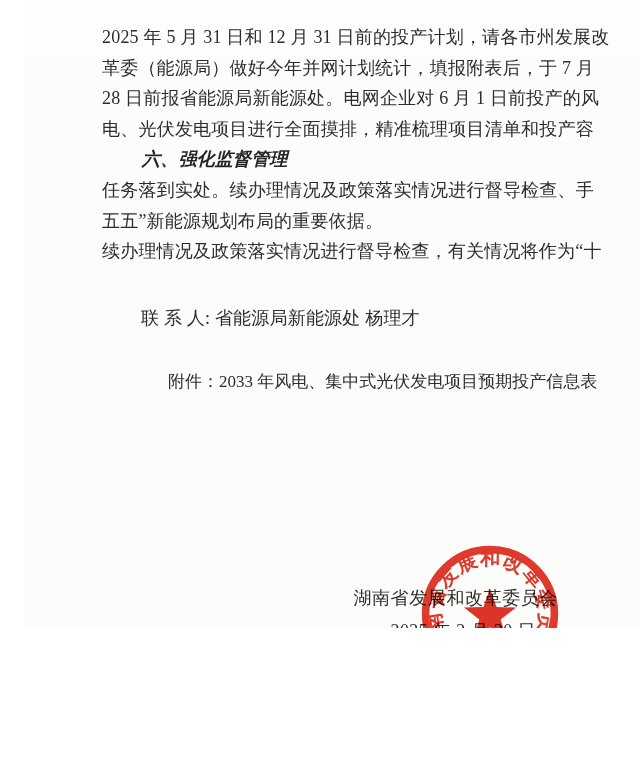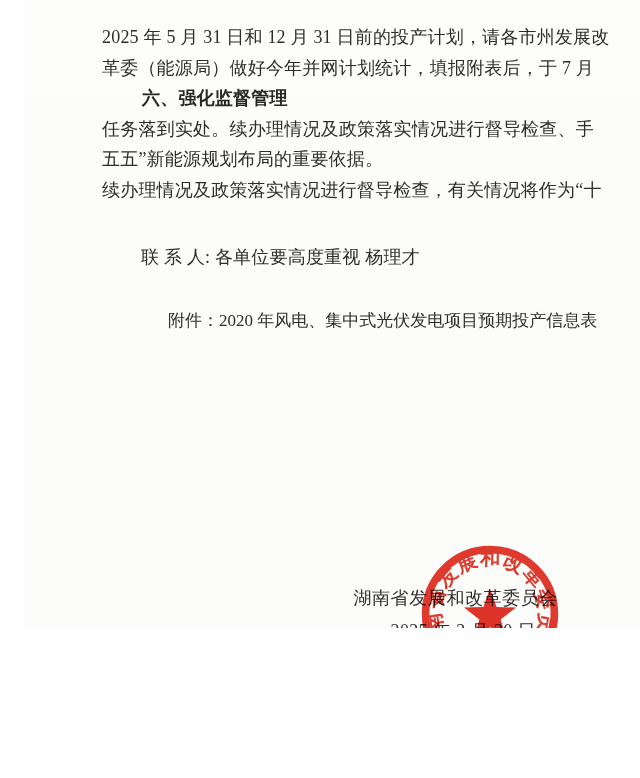--- a/index.html
+++ b/index.html
@@ -34,20 +34,21 @@
     text-align: justify;
     text-align-last: justify;
   }
   .ind { text-indent: 39px; }
   .heading {
     font-family: "Liberation Sans", "DejaVu Sans", sans-serif;
     font-weight: 700;
     font-size: 18px;
     color: #262625;
     text-indent: 40px;
+    font-style: italic;
   }
   .contact-block { margin-top: 36px; }
   .contact-block .line { line-height: 31.4px; height: 31.4px; }
   .attachment {
     margin-top: 32px;
     font-size: 17px;
     line-height: 31px;
     height: 31px;
     padding-left: 66px;
     white-space: nowrap;
@@ -103,30 +104,32 @@
   }
 </style>
 </head>
 <body>
 
 <div class="page">
 
   <div class="content">
     <div class="line j">2025 年 5 月 31 日和 12 月 31 日前的投产计划，请各市州发展改</div>
     <div class="line j">革委（能源局）做好今年并网计划统计，填报附表后，于 7 月</div>
+    <div class="line j">28 日前报省能源局新能源处。电网企业对 6 月 1 日前投产的风</div>
+    <div class="line j">电、光伏发电项目进行全面摸排，精准梳理项目清单和投产容</div>
     <div class="line heading">六、强化监督管理</div>
     <div class="line j">任务落到实处。续办理情况及政策落实情况进行督导检查、手</div>
     <div class="line">五五”新能源规划布局的重要依据。</div>
     <div class="line j">续办理情况及政策落实情况进行督导检查，有关情况将作为“十</div>
 
     <div class="contact-block">
-      <div class="line ind">联 系 人: 各单位要高度重视  杨理才</div>
+      <div class="line ind">联 系 人: 省能源局新能源处  杨理才</div>
     </div>
 
-    <div class="attachment">附件：2020 年风电、集中式光伏发电项目预期投产信息表</div>
+    <div class="attachment">附件：2033 年风电、集中式光伏发电项目预期投产信息表</div>
   </div>
 
   <div class="org-name">湖南省发展和改革委员会</div>
   <div class="sign-date">2025 年 2 月 20 日</div>
 
   <svg class="seal" viewBox="0 0 142 142" aria-hidden="true">
     <defs>
       <path id="sealArc" d="M 38.2 107.4 A 49 49 0 1 1 103.8 107.4" fill="none"></path>
     </defs>
     <circle class="ring" cx="71" cy="71" r="63.5"></circle>

